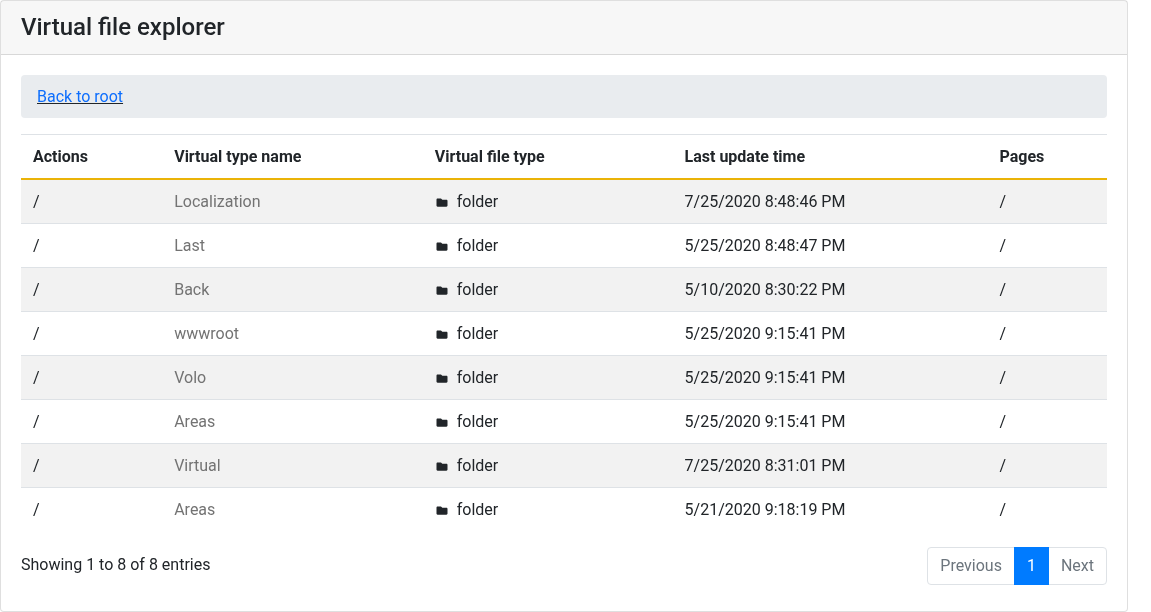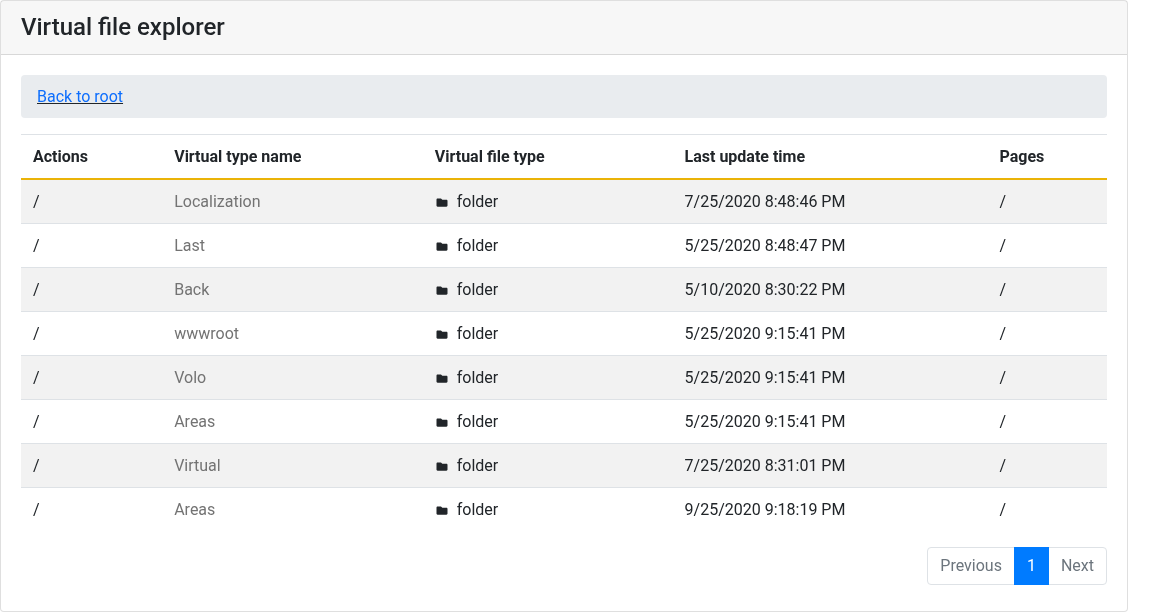--- a/index.html
+++ b/index.html
@@ -232,27 +232,28 @@
               </svg> folder</td>
             <td>7/25/2020 8:31:01 PM</td>
             <td>/</td>
           </tr>
           <tr>
             <td>/</td>
             <td><a class="file-link">Areas</a></td>
             <td><svg class="folder-icon" viewBox="0 0 512 512" fill="#212529">
                 <path d="M464 128H272l-64-64H48C21.49 64 0 85.49 0 112v288c0 26.51 21.49 48 48 48h416c26.51 0 48-21.49 48-48V176c0-26.51-21.49-48-48-48z"></path>
               </svg> folder</td>
-            <td>9/25/2020 9:18:19 PM</td>
+            <td>5/21/2020 9:18:19 PM</td>
             <td>/</td>
           </tr>
         </tbody>
     </table>
 
     <div class="clearfix">
+      <div class="dt-info">Showing 1 to 8 of 8 entries</div>
       <ul class="pagination">
         <li class="page-item disabled">
           <a class="page-link">Previous</a>
         </li>
         <li class="page-item active">
           <a class="page-link">1</a>
         </li>
         <li class="page-item disabled">
           <a class="page-link">Next</a>
         </li>

